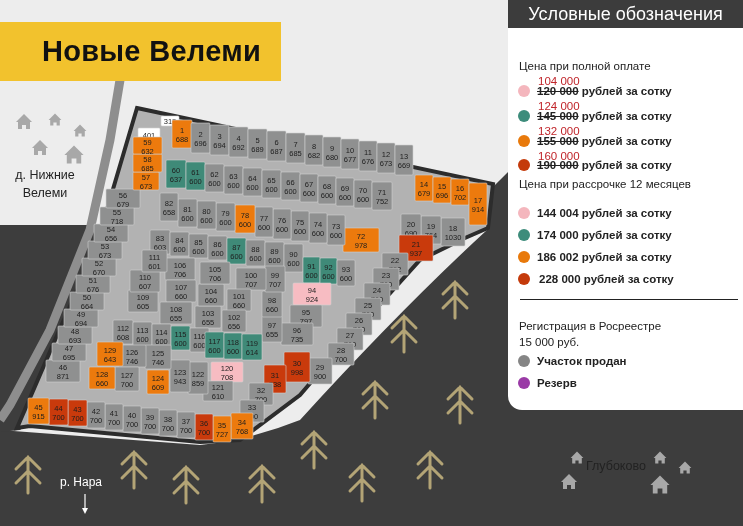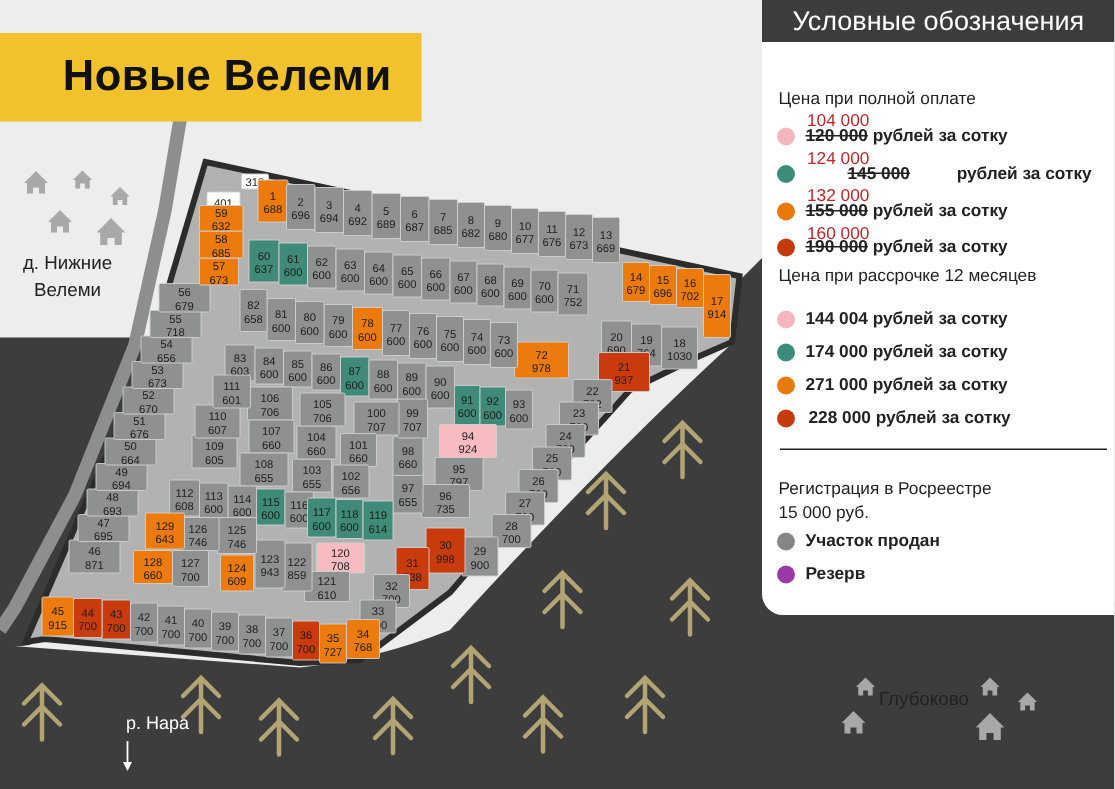--- a/index.html
+++ b/index.html
@@ -2,21 +2,21 @@
 <html><head>
 <meta charset="utf-8">
 <style>
   * { margin:0; padding:0; box-sizing:border-box; }
   html, body { width:743px; height:526px; overflow:hidden; background:#ededed; font-family:"Liberation Sans", sans-serif; }
   #stage { position:relative; width:743px; height:526px; background:#ededed; }
   #map { position:absolute; left:0; top:0; width:743px; height:526px; }
   .title-box { position:absolute; left:0; top:22px; width:281px; height:59px; background:#f2c22d; display:flex; align-items:center; justify-content:center;padding-left:22px; }
   .title-box span { font-size:29px; font-weight:bold; color:#111; letter-spacing:0.3px; }
   .village-label { position:absolute; color:#222; font-size:12.5px; text-align:center; line-height:18px; }
-  .river-label { position:absolute; color:#fff; font-size:12px;margin-left:24px; }
+  .river-label { position:absolute; color:#fff; font-size:12px; }
   .legend { position:absolute; left:508px; top:0; width:235px; height:410px; background:#fff; border-radius:0 0 0 14px; }
   .legend-head { height:28px; background:#3c3c3c; color:#fff; font-size:18px; display:flex; align-items:center; justify-content:center; }
   .lg-sec { position:absolute; left:11px; font-size:11.5px; color:#222; }
   .lg-row { position:absolute; left:10px; display:flex; align-items:center; font-size:11.5px; color:#222;font-weight:bold; }
   .dot { width:12px; height:12px; border-radius:50%; margin-right:7px; flex-shrink:0; }
   .strike { text-decoration:line-through; }
   .new-price { position:absolute; left:30px; color:#c0252a; font-size:11.5px; }
   .lg-divider { position:absolute; left:12px; width:218px; height:1px; background:#222; }
   .plot-text { font-family:"Liberation Sans", sans-serif; font-size:7.5px; fill:#1e1e1e; text-anchor:middle; }
 </style>
@@ -777,21 +777,21 @@
     <div class="lg-sec" style="top:60px;">Цена при полной оплате</div>
 
     <div class="new-price" style="top:75px;">104 000</div>
     <div class="lg-row" style="top:85px;">
       <span class="dot" style="background:#f4b6bd"></span>
       <span class="strike">120 000</span>
       <span style="white-space:pre"> рублей за сотку</span>
     </div>
 
     <div class="new-price" style="top:100px;">124 000</div>
-    <div class="lg-row" style="top:110px;gap:28px;">
+    <div class="lg-row" style="top:110px;">
       <span class="dot" style="background:#3d8c7b"></span>
       <span class="strike">145 000</span>
       <span style="white-space:pre"> рублей за сотку</span>
     </div>
 
     <div class="new-price" style="top:125px;">132 000</div>
     <div class="lg-row" style="top:135px;">
       <span class="dot" style="background:#e8790b"></span>
       <span class="strike">155 000</span>
       <span style="white-space:pre"> рублей за сотку</span>
@@ -809,21 +809,21 @@
     <div class="lg-row" style="top:207px;">
       <span class="dot" style="background:#f4b6bd"></span>
       <span>144 004 рублей за сотку</span>
     </div>
     <div class="lg-row" style="top:229px;">
       <span class="dot" style="background:#3d8c7b"></span>
       <span>174 000 рублей за сотку</span>
     </div>
     <div class="lg-row" style="top:251px;">
       <span class="dot" style="background:#e8790b"></span>
-      <span>271 000 рублей за сотку</span>
+      <span>186 002 рублей за сотку</span>
     </div>
     <div class="lg-row" style="top:273px;">
       <span class="dot" style="background:#c43a0b"></span>
       <span style="margin-left:2px">228 000 рублей за сотку</span>
     </div>
 
     <div class="lg-divider" style="top:299px;"></div>
 
     <div class="lg-sec" style="top:318px; line-height:16px;">
       <div>Регистрация в Росреестре</div>

